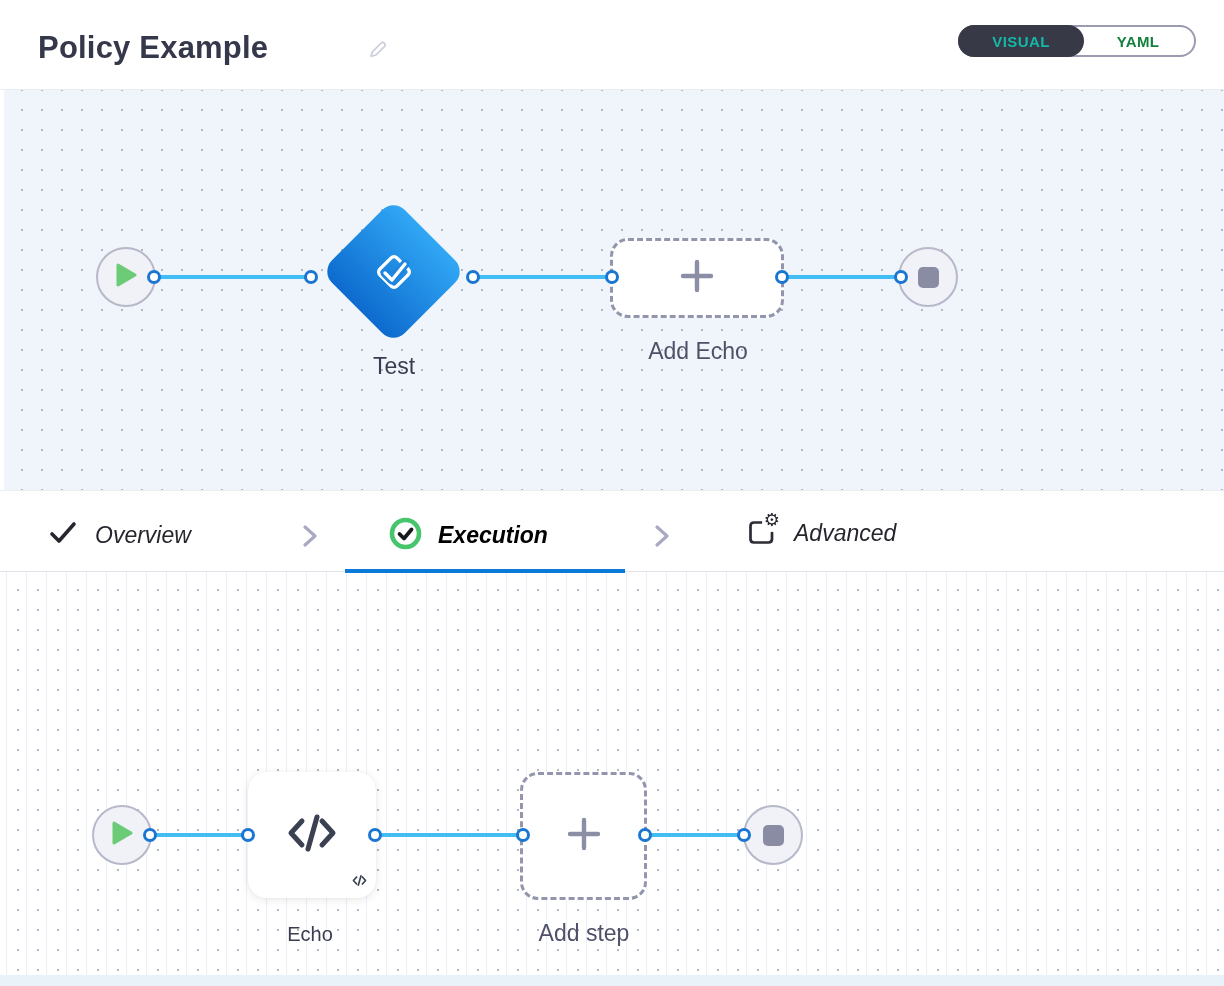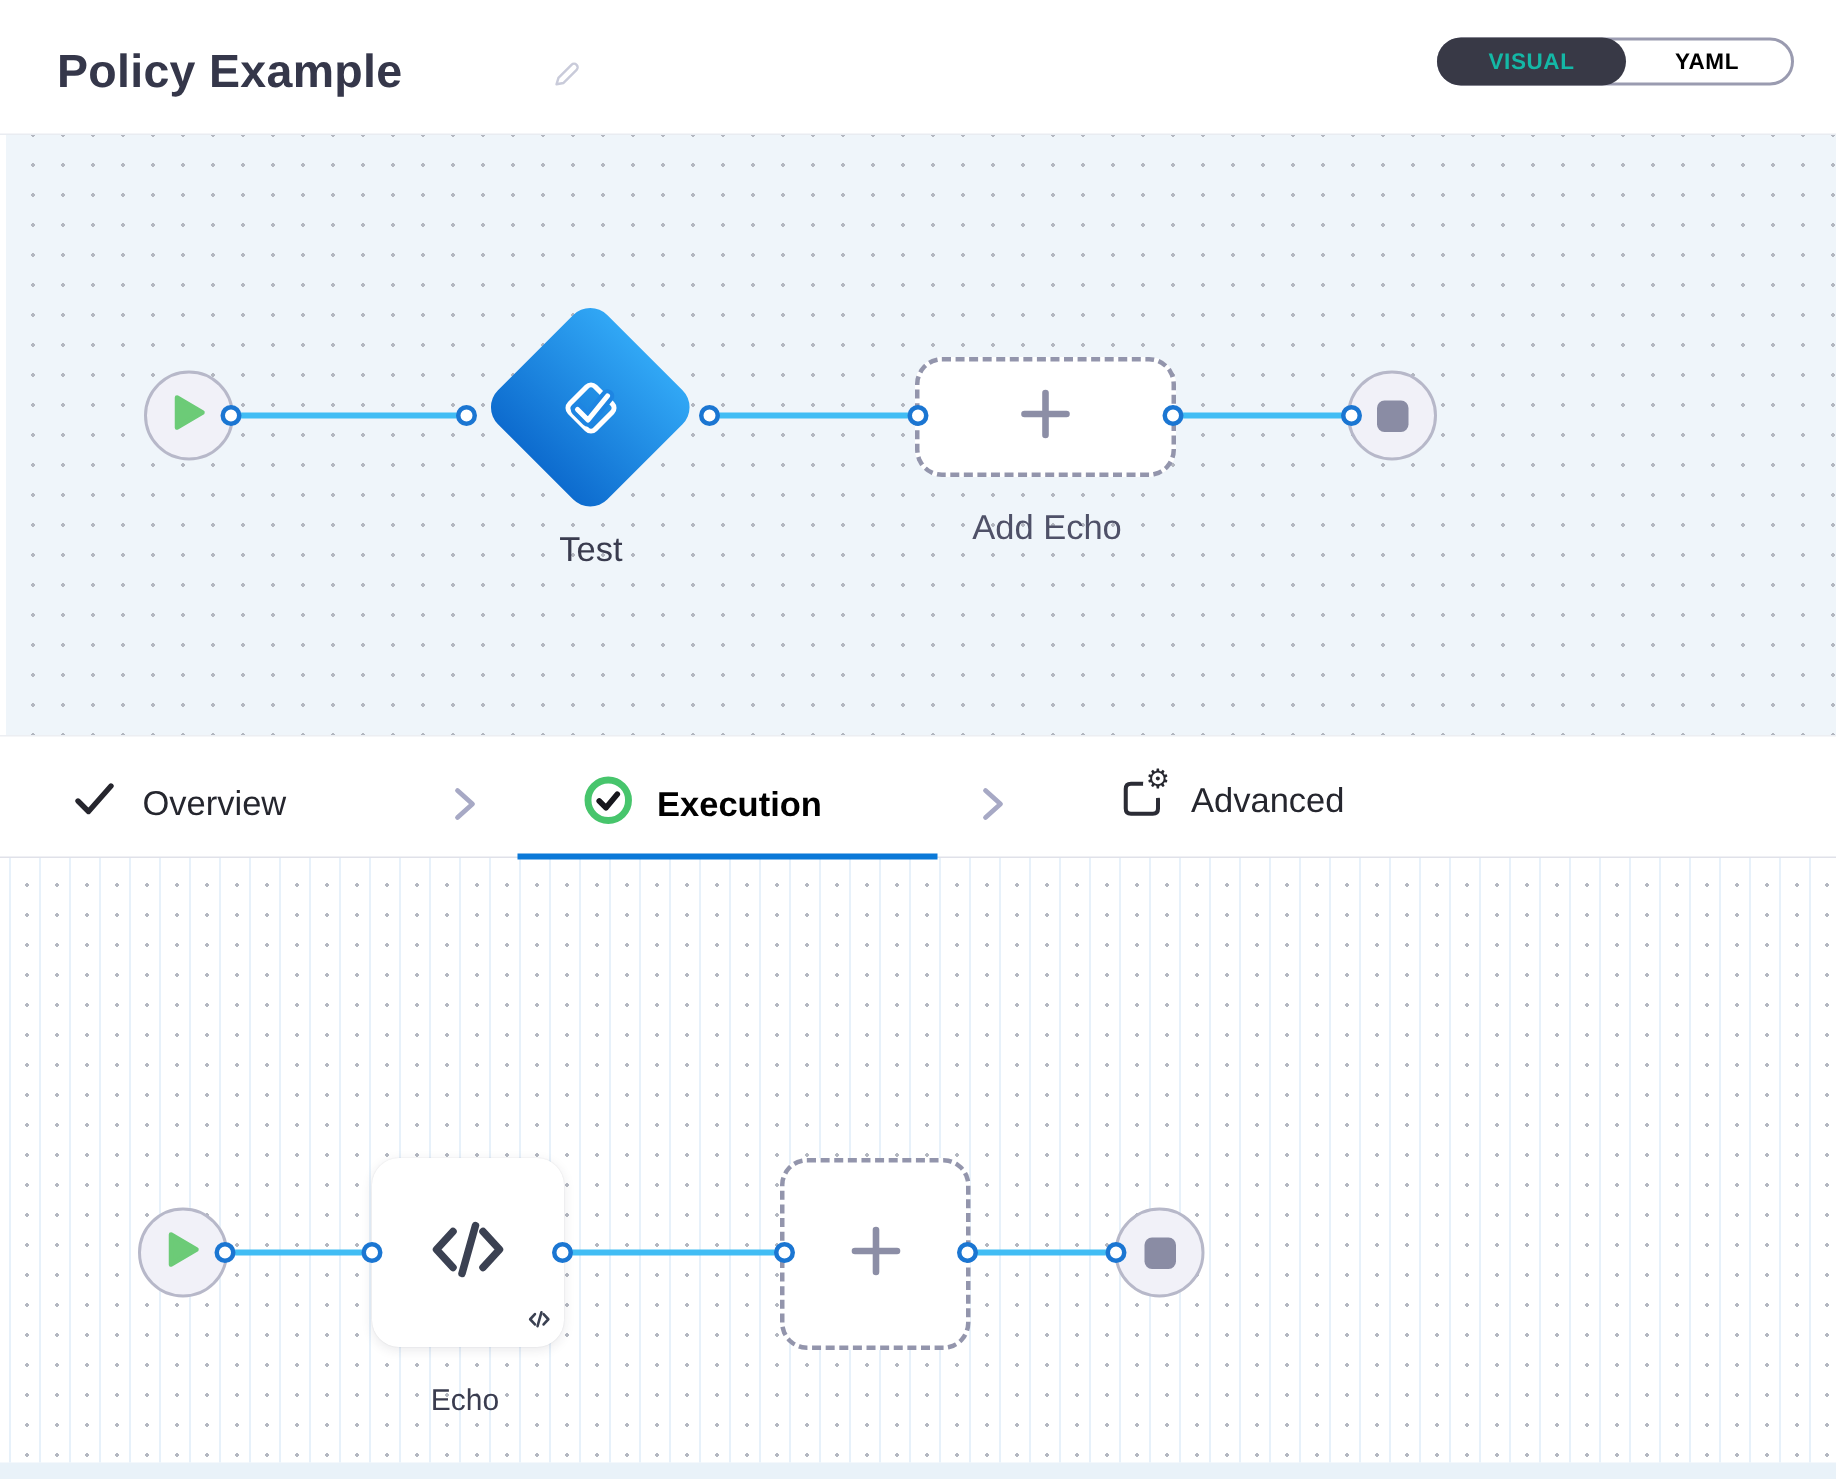--- a/index.html
+++ b/index.html
@@ -5,21 +5,21 @@
   * { margin:0; padding:0; box-sizing:border-box; }
   html,body { width:1224px; height:986px; overflow:hidden; }
   body { font-family:"Liberation Sans", sans-serif; background:#fff; position:relative; }
 
   
   .header { position:absolute; left:0; top:0; width:1224px; height:90px; background:#ffffff; border-bottom:1px solid #e9ecf1; z-index:10; }
   .page-title { position:absolute; left:38px; top:30px; font-size:31px; font-weight:700; color:#35374a; letter-spacing:0.2px; }
   .edit-btn { position:absolute; left:364px; top:36px; width:28px; height:28px; background:none; border:none; cursor:pointer; }
 
   .toggle { position:absolute; left:958px; top:25px; width:238px; height:32px; border:2px solid #9a9bb0; border-radius:17px; background:#fff; display:flex; }
-  .toggle-opt { flex:1; display:flex; align-items:center; justify-content:center; font-size:15px; font-weight:700; letter-spacing:0.4px; color:#000000; border-radius:15px; cursor:pointer; }
+  .toggle-opt { flex:1; display:flex; align-items:center; justify-content:center; font-size:15px; font-weight:700; letter-spacing:0.4px; color:#15803d; border-radius:15px; cursor:pointer; }
   .toggle-opt.selected { background:#383946; color:#14b8a6; margin:-2px; flex:0 0 126px; border-radius:17px; }
 
   
   .canvas-stage { position:absolute; left:4px; top:90px; width:1224px; height:400px;
     background-color:#eff5fa;
     background-image:radial-gradient(#b3b7c0 1.3px, rgba(0,0,0,0) 1.4px);
     background-size:20px 20px; background-position:8px 10px; }
   .canvas-step { position:absolute; left:0; top:572px; width:1224px; height:403px;
     background-color:#ffffff;
     background-image:radial-gradient(#b4b8c1 1.3px, rgba(0,0,0,0) 1.4px),
@@ -41,21 +41,21 @@
   .node-label { position:absolute; width:200px; text-align:center; font-size:23px; z-index:2; }
   .lbl-dark { color:#3a3c4f; }
   .lbl-gray { color:#4f5168; }
 
   .echo-card { position:absolute; left:248px; top:200px; width:128px; height:126px; background:#ffffff; border-radius:18px; box-shadow:0 2px 8px rgba(40,41,61,0.10), 0 0 1px rgba(40,41,61,0.12); display:flex; align-items:center; justify-content:center; z-index:2; cursor:pointer; }
   .code-badge { position:absolute; right:9px; bottom:7px; }
 
   
   .tabbar { position:absolute; left:0; top:490px; width:1224px; height:82px; background:#ffffff; border-top:1px solid #eceef2; border-bottom:1px solid #e0e1e9; z-index:9; }
   .tab { position:absolute; display:flex; align-items:center; gap:16px; cursor:pointer; }
-  .tab-label { font-size:23px; color:#25262e; }
+  .tab-label { font-size:23px; color:#25262e;font-style:italic; }
   .tab-label.active { font-weight:700; color:#000000; }
   .tab-underline { position:absolute; left:345px; top:78px; width:280px; height:4px; background:#0b79d8; }
   .chevron-sep { position:absolute; top:32px; }
 
   .adv-icon { position:relative; width:32px; height:30px; display:inline-block; }
   .adv-icon .gear-mask { position:absolute; right:-2px; top:-4px; width:18px; height:18px; background:#fff; border-radius:50%; }
   .adv-icon .gear { position:absolute; right:-2px; top:-7px; font-size:18px; color:#26272f; line-height:1; font-family:"DejaVu Sans", sans-serif; }
 </style>
 </head>
 <body>
@@ -201,20 +201,21 @@
   <div class="node-label lbl-dark" style="left:210px; top:351px; font-size:20px;">Echo</div>
 
   <div class="dashed-btn" style="left:520px; top:200px; width:127px; height:128px;">
     <span>
       <svg width="38" height="38" viewBox="0 0 38 38">
         <line x1="19" y1="5" x2="19" y2="33" stroke="#8c8ea6" stroke-width="4.4" stroke-linecap="round"></line>
         <line x1="5" y1="19" x2="33" y2="19" stroke="#8c8ea6" stroke-width="4.4" stroke-linecap="round"></line>
       </svg>
     </span>
   </div>
+  <div class="node-label lbl-gray" style="left:484px; top:348px;">Add step</div>
 
   <div class="circle-node" style="left:743px; top:233px;">
     <span class="stop-square"></span>
   </div>
 
   <span class="port" style="left:143px; top:256px;"></span>
   <span class="port" style="left:241px; top:256px;"></span>
   <span class="port" style="left:368px; top:256px;"></span>
   <span class="port" style="left:516px; top:256px;"></span>
   <span class="port" style="left:638px; top:256px;"></span>

